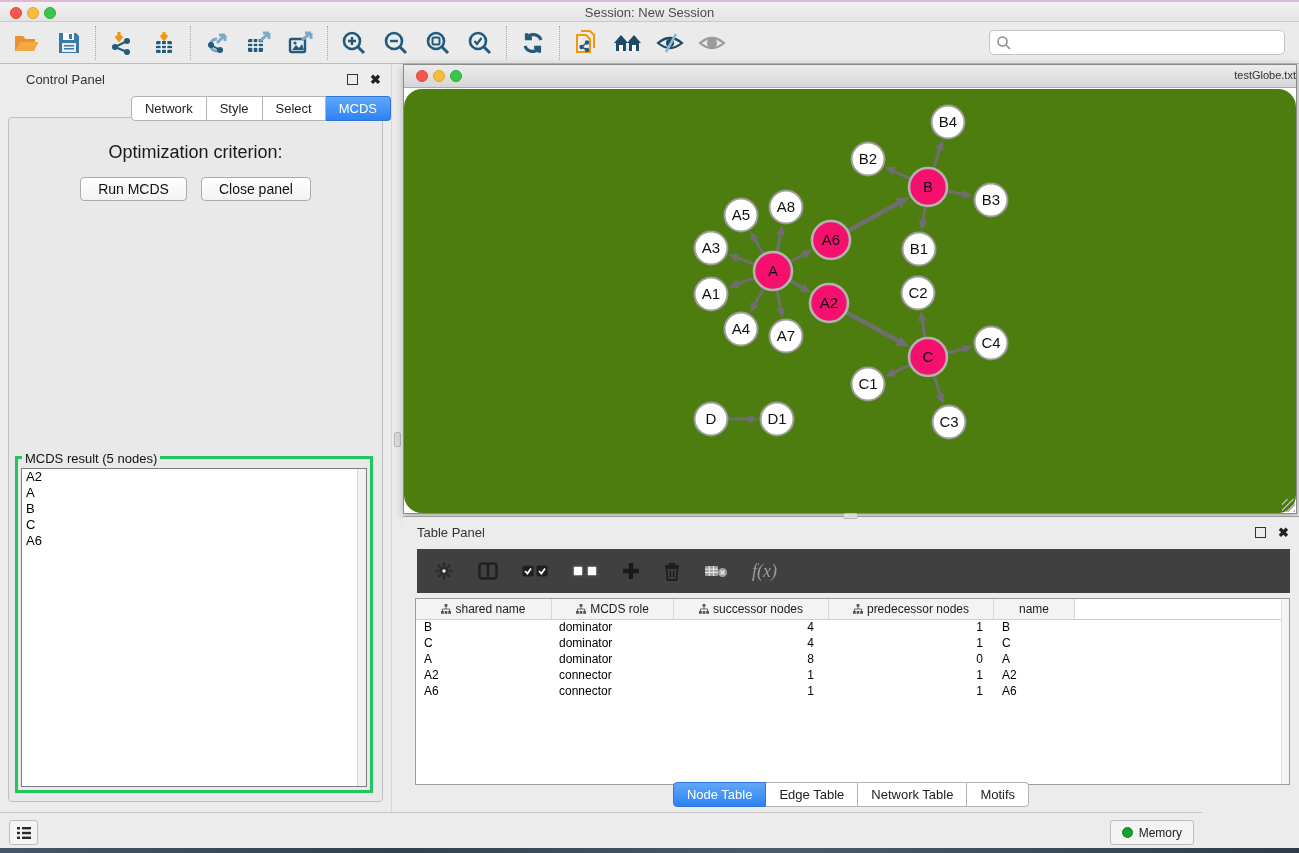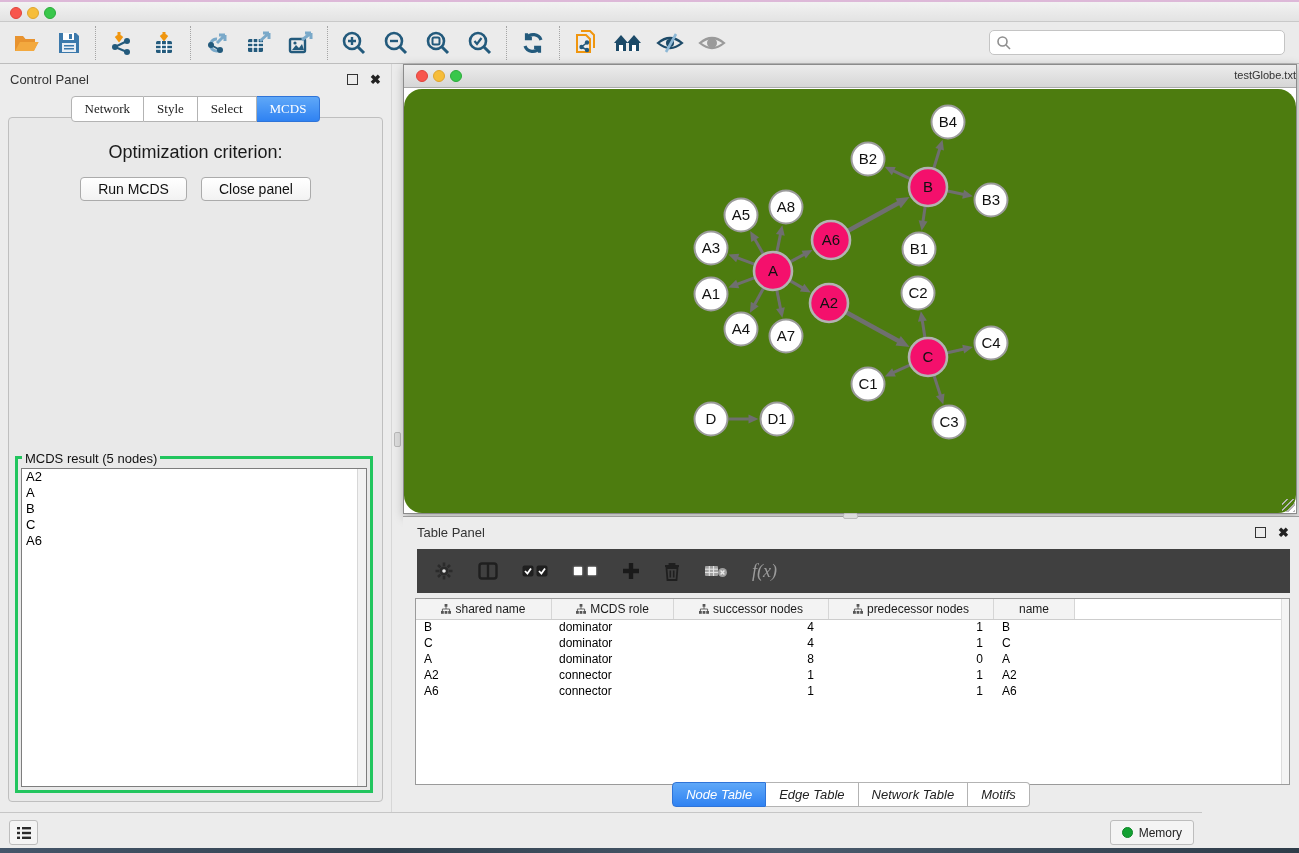--- a/index.html
+++ b/index.html
@@ -32,30 +32,30 @@
   .tb-btn { width:42px; height:36px; display:flex; align-items:center; justify-content:center; }
   .tb-sep { width:1px; height:34px; border-left:1px dotted #a5a5a5; margin:0 5px; }
   #search-wrap {
     margin-left:auto; margin-right:8px; width:296px; height:25px;
     background:#fff; border:1px solid #c4c4c4; border-radius:5px;
     display:flex; align-items:center; padding-left:6px;
   }
   #search-input { border:none; outline:none; flex:1; font-size:13px; height:20px; background:transparent; }
   
   #main { position:absolute; left:0; top:64px; width:1299px; height:748px; }
-  #control-panel { position:absolute; left:0; top:0; width:391px; height:748px; background:#ececec; }
+  #control-panel { position:absolute; left:0; top:0; width:391px; height:748px; background:#ececec;padding-left:16px; }
   #v-splitter { position:absolute; left:391px; top:0; width:12px; height:748px; background:#ececec; border-left:1px solid #d7d7d7; }
   #v-splitter .grip { position:absolute; left:2px; top:368px; width:7px; height:15px; background:#dcdcdc; border:1px solid #b9b9b9; border-radius:2px; }
   #right-area { position:absolute; left:403px; top:0; width:896px; height:748px; }
   
   .panel-head { height:26px; display:flex; align-items:center; padding:4px 10px 0 10px; font-size:13px; color:#333; }
   .panel-head .spacer { flex:1; }
   .float-btn { width:11px; height:11px; border:1.5px solid #333; margin-right:12px; }
   .close-btn { font-size:13px; color:#222; font-weight:bold; line-height:11px; }
-  .cp-tabs { display:flex; justify-content:center; margin-top:6px; position:relative; z-index:2;font-family:Liberation Serif, serif; }
+  .cp-tabs { display:flex; justify-content:flex-end; margin-top:6px; position:relative; z-index:2; }
   .seg-tab {
     background:#fff; border:1px solid #b3b3b3; border-left:none;
     font-size:13px; padding:4px 13px; color:#222;
   }
   .seg-tab:first-child { border-left:1px solid #b3b3b3; border-radius:4px 0 0 4px; }
   .seg-tab:last-child { border-radius:0 4px 4px 0; }
   .seg-tab.active { background:linear-gradient(#5fa8f8,#2f82f2); border-color:#2f74d8; color:#fff; }
   #cp-content {
     position:absolute; left:8px; right:8px; top:53px; bottom:10px;
     background:#e9e9e9; border:1px solid #bfbfbf; border-radius:4px;
@@ -127,21 +127,21 @@
     background:#f3f3f3; border-right:1px solid #d6d6d6; display:flex;
     align-items:center; justify-content:center; gap:4px;
   }
   .c0 { width:136px; } .c1 { width:122px; } .c2 { width:155px; } .c3 { width:165px; } .c4 { width:81px; }
   .tr { display:flex; height:16px; font-size:12px; color:#000; }
   .td { overflow:hidden; white-space:nowrap; }
   .td.c0 { padding-left:8px; } .td.c1 { padding-left:7px; }
   .td.c2 { text-align:right; padding-right:15px; } .td.c3 { text-align:right; padding-right:11px; }
   .td.c4 { padding-left:8px; }
   #tp-scroll { position:absolute; right:0; top:0; bottom:0; width:8px; background:#f4f4f4; border-left:1px solid #ddd; }
-  #tp-tabs { position:absolute; left:0; right:0; bottom:5px; display:flex; justify-content:center;font-style:italic; }
+  #tp-tabs { position:absolute; left:0; right:0; bottom:5px; display:flex; justify-content:center; }
   
   #statusbar {
     position:absolute; left:0; top:812px; width:1202px; height:36px;
     background:#ececec; border-top:1px solid #c6c6c6;
   }
   #list-btn {
     position:absolute; left:9px; top:7px; width:29px; height:25px;
     background:#f4f4f4; border:1px solid #bdbdbd; border-radius:3px;
     display:flex; align-items:center; justify-content:center;
   }
@@ -155,20 +155,21 @@
     background:linear-gradient(90deg,#45566a,#32414f 30%,#4a5b6d 60%,#2e3c49); }
   svg { display:block; }
 </style>
 </head>
 <body>
 
 <div id="titlebar">
   <span class="tl red"></span>
   <span class="tl yel"></span>
   <span class="tl grn"></span>
+  <div class="title">Session: New Session</div>
 </div>
 
 <div id="toolbar">
   <div class="tb-btn">
     <svg width="26" height="22" viewBox="0 0 26 22">
       <path d="M1 19 V4 h8 l2.5 3 H21 v3 h3.5 L19.5 19 Z" fill="#e8932f"></path>
       <path d="M1 19 L6 10 h18.5 L20 19 Z" fill="#f3a93f"></path>
     </svg>
   </div>
   <div class="tb-btn">

